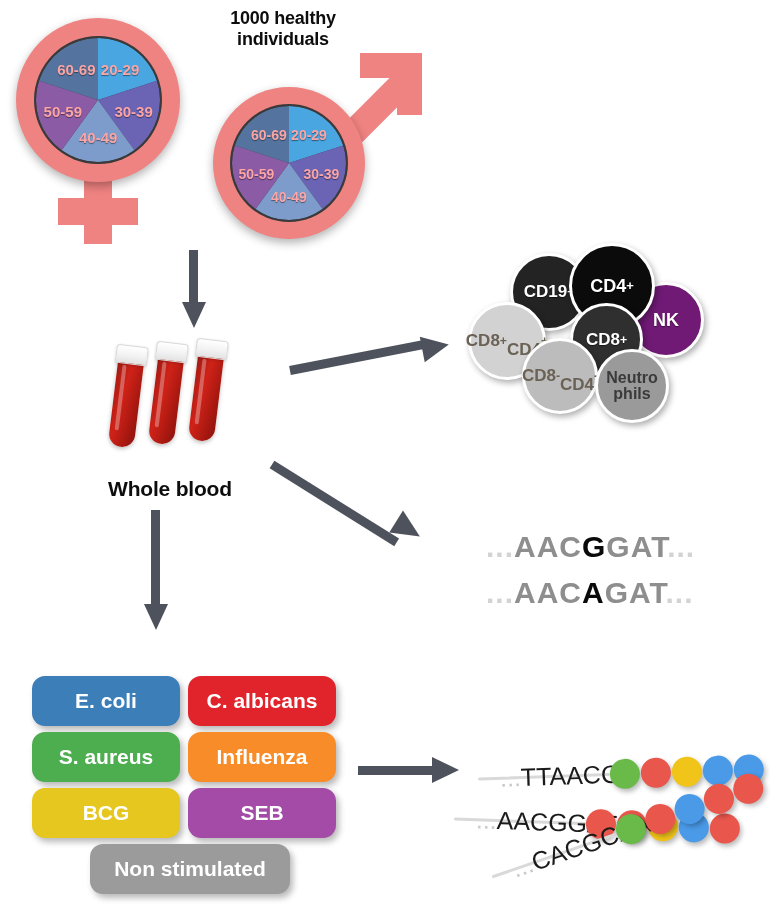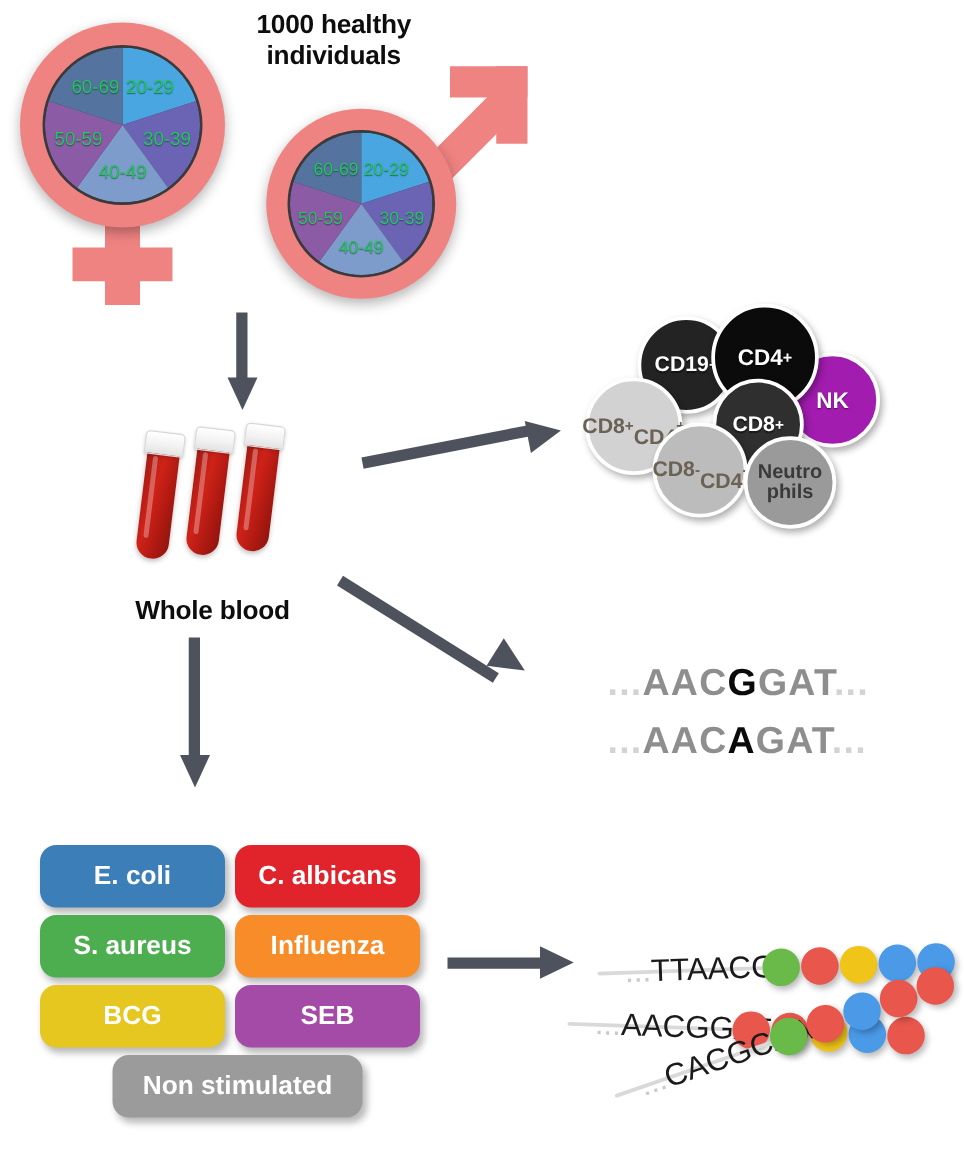--- a/index.html
+++ b/index.html
@@ -12,40 +12,40 @@
     -webkit-font-smoothing:antialiased;
   }
   .stage{position:absolute;left:0;top:0;width:771px;height:922px;}
   .abs{position:absolute;}
 
   
   .heading{
     font-weight:bold;color:#0d0d0d;text-align:center;line-height:1.18;
     letter-spacing:-0.2px;
   }
-  #title-1000{left:162px;top:8px;width:210px;font-size:21px;}
+  #title-1000{left:178px;top:8px;width:210px;font-size:18px;}
   #title-immune{left:455px;top:208px;width:300px;font-size:19px;}
   #title-snps{left:460px;top:490px;width:300px;font-size:19px;}
   #title-expr{left:455px;top:678px;width:310px;font-size:19px;}
 
   
   .sym{position:absolute;}
   .ring{
     position:absolute;border-radius:50%;
     background:#ef8382;
     box-shadow:0 4px 10px rgba(0,0,0,.30);
   }
   .ring-inner{
     position:absolute;border-radius:50%;
     background:#3a3a3a;
     overflow:hidden;
   }
   .pie{position:absolute;border-radius:50%;overflow:hidden;}
   .pielabel{
-    position:absolute;color:#22c55e;font-weight:normal;
+    position:absolute;color:#fca5a5;font-weight:bold;
     text-shadow:0 1px 1px rgba(0,0,0,.45);
     white-space:nowrap;
   }
   
   .f-stem{position:absolute;background:#ef8382;}
   
   .m-bar{position:absolute;background:#ef8382;transform-origin:50% 50%;}
 
   
   .arrowline{position:absolute;background:#4e525c;transform-origin:0 50%;}
@@ -212,21 +212,21 @@
 
   <div class="abs" style="left:140px;top:510px;width:30px;height:130px;">
     <div class="abs" style="left:11px;top:0px;width:9px;height:100px;background:#4e525c;"></div>
     <div class="arrowhead" style="left:4px;top:94px;border-left:12px solid transparent;border-right:12px solid transparent;border-top:26px solid #4e525c;"></div>
   </div>
 
 
   <div class="abs" style="left:465px;top:245px;width:300px;height:175px;">
 
     <div class="cell" style="left: 45px; top: 8px; width: 78px; height: 78px; font-size: 17px; background: rgb(35, 35, 35); color: rgb(255, 255, 255); white-space: normal; text-shadow: rgba(0, 0, 0, 0.5) 0px 1px 1px;">CD19<sup>+</sup></div>
-    <div class="cell" style="left: 163px; top: 37px; width: 76px; height: 76px; font-size: 18px; background: #a21caf; color: rgb(255, 255, 255); white-space: normal; text-shadow: rgba(0, 0, 0, 0.5) 0px 1px 1px;">NK</div>
+    <div class="cell" style="left: 163px; top: 37px; width: 76px; height: 76px; font-size: 18px; background: #701a75; color: rgb(255, 255, 255); white-space: normal; text-shadow: rgba(0, 0, 0, 0.5) 0px 1px 1px;">NK</div>
     <div class="cell" style="left: 104px; top: -2px; width: 86px; height: 86px; font-size: 18px; background: rgb(11, 11, 11); color: rgb(255, 255, 255); white-space: normal; text-shadow: rgba(0, 0, 0, 0.5) 0px 1px 1px;">CD4<sup>+</sup></div>
     <div class="cell" style="left: 3px; top: 57px; width: 78px; height: 78px; font-size: 17px; background: rgb(210, 210, 210); color: rgb(107, 98, 86); white-space: normal;">CD8<sup>+</sup><br>CD4<sup>+</sup></div>
     <div class="cell" style="left: 105px; top: 58px; width: 73px; height: 73px; font-size: 17px; background: rgb(47, 47, 47); color: rgb(255, 255, 255); white-space: normal; text-shadow: rgba(0, 0, 0, 0.5) 0px 1px 1px;">CD8<sup>+</sup></div>
     <div class="cell" style="left: 57px; top: 93px; width: 76px; height: 76px; font-size: 17px; background: rgb(188, 188, 188); color: rgb(107, 98, 86); white-space: normal;">CD8<sup>-</sup><br>CD4<sup>-</sup></div>
     <div class="cell" style="left: 130px; top: 104px; width: 74px; height: 74px; font-size: 16px; background: rgb(154, 154, 154); color: rgb(58, 58, 58); white-space: normal;">Neutro<br>phils</div>
   </div>
 
 
   <div class="abs" style="left:486px;top:530px;width:260px;height:90px;">
     <div class="snprow" style="left:0px;top:0px;">

